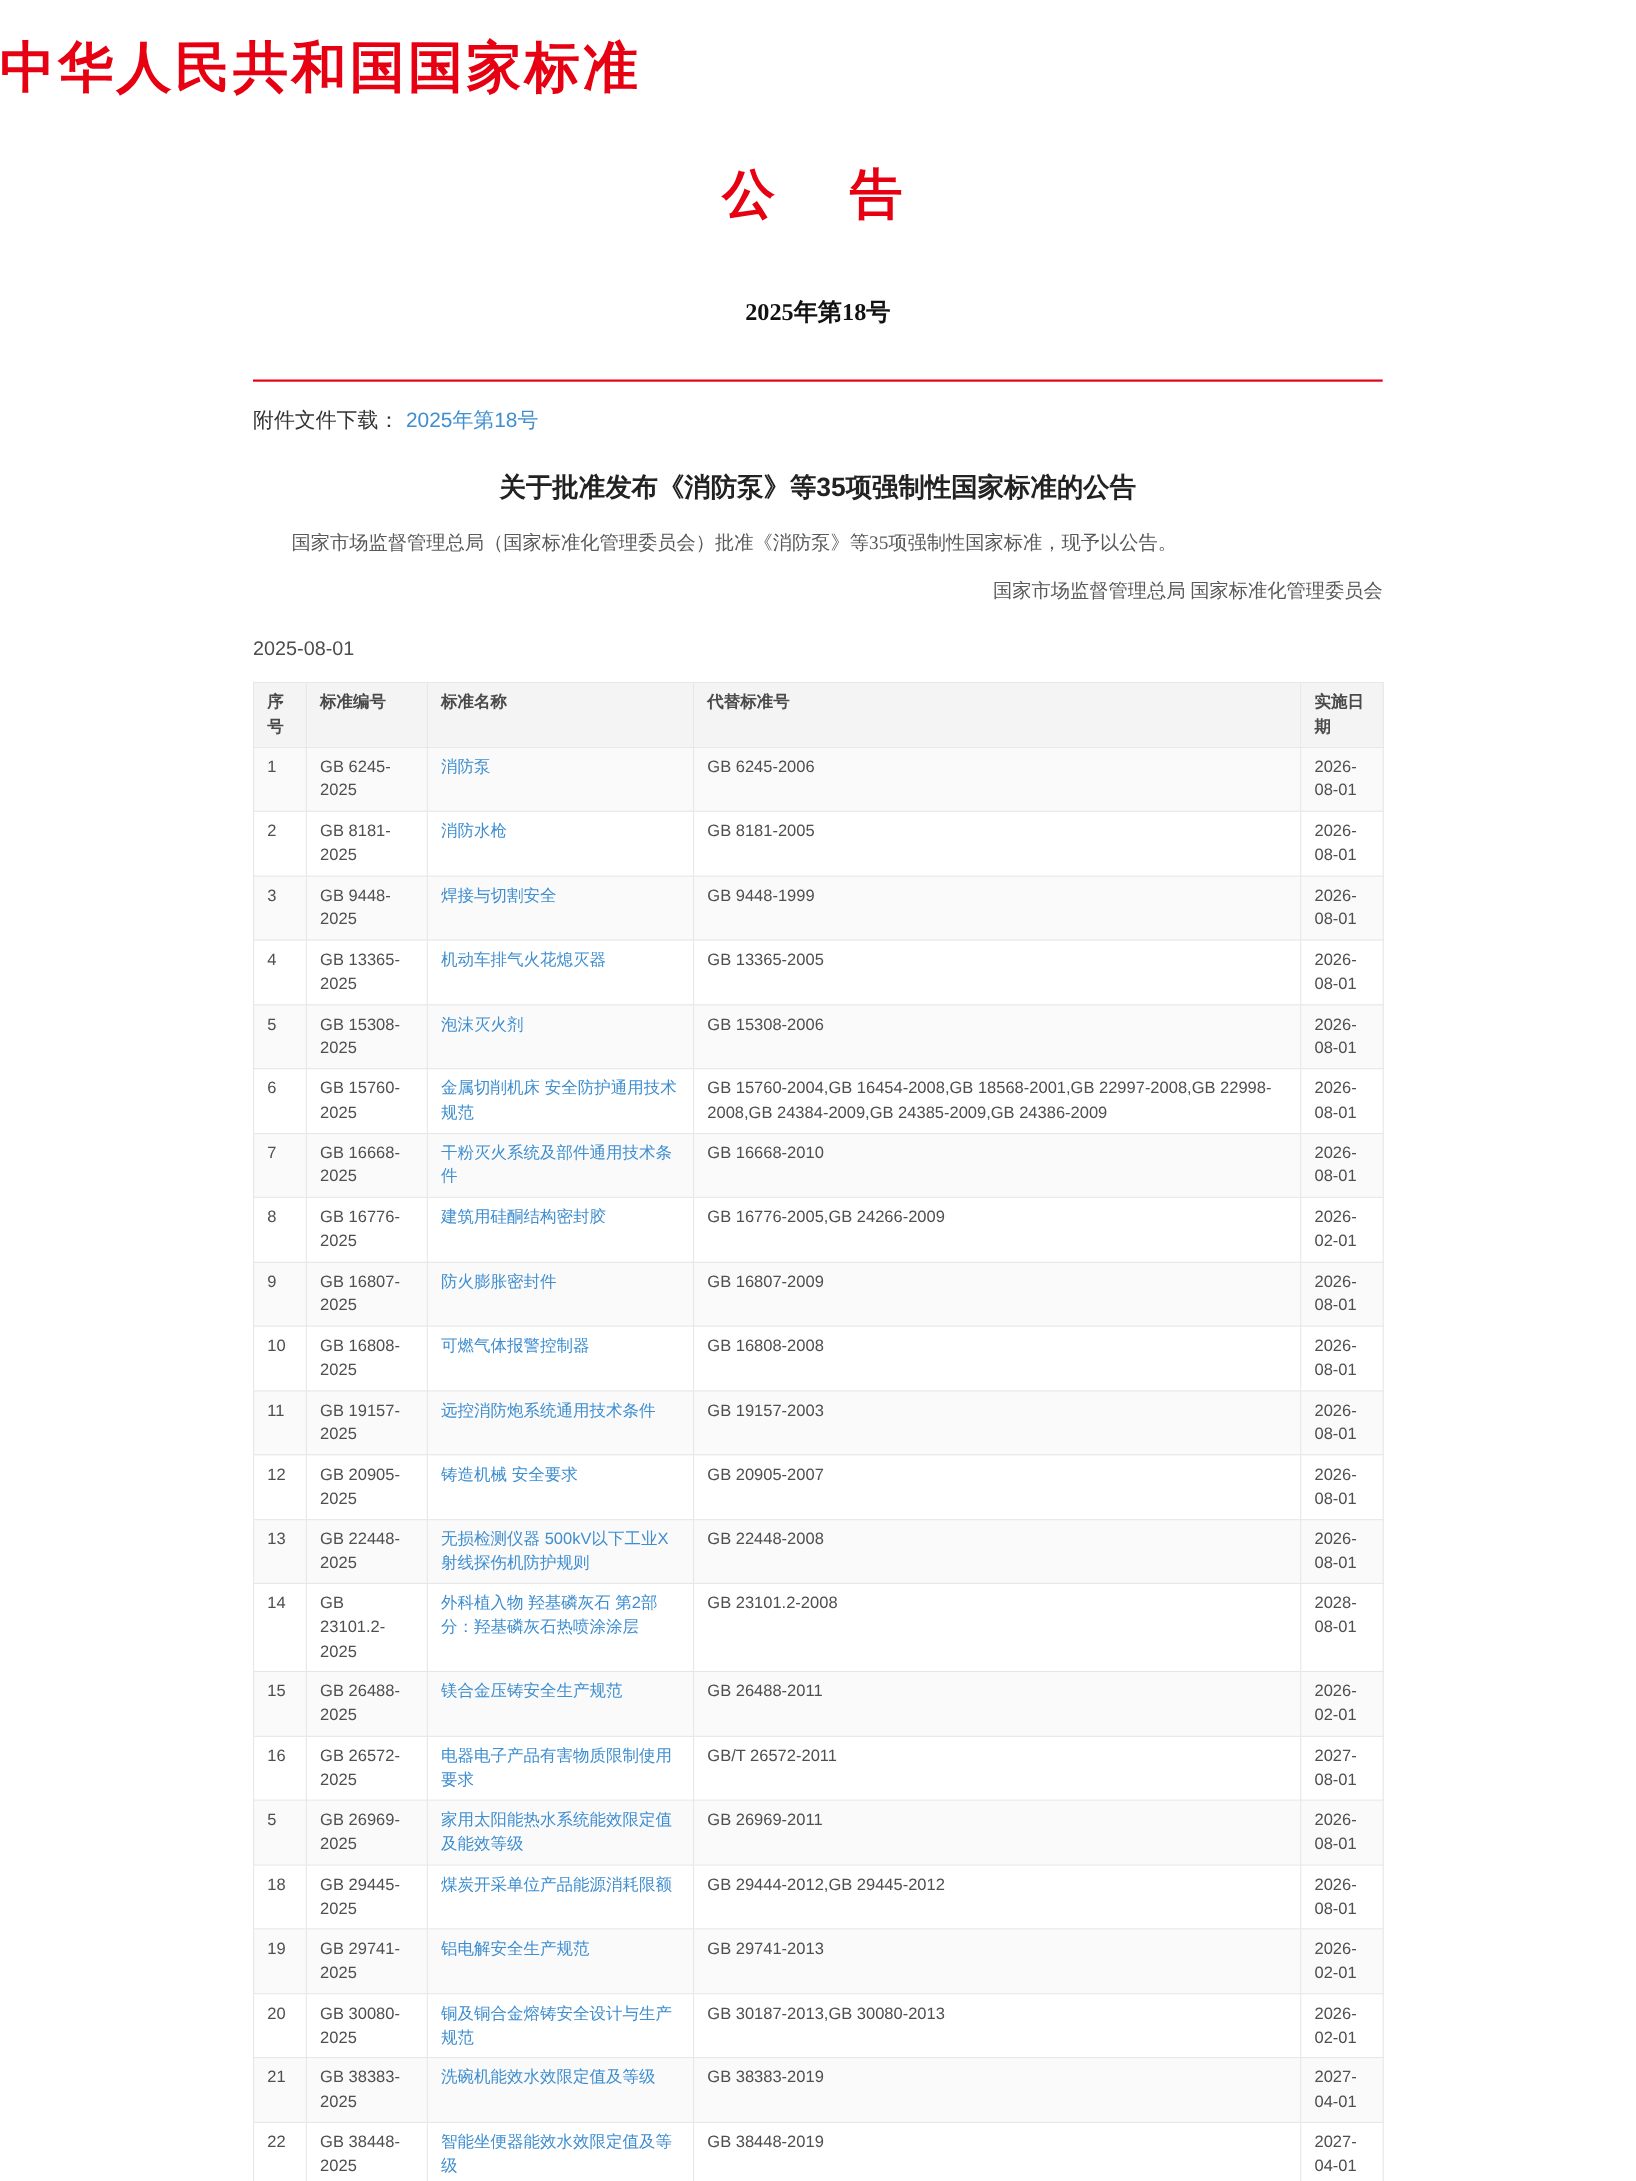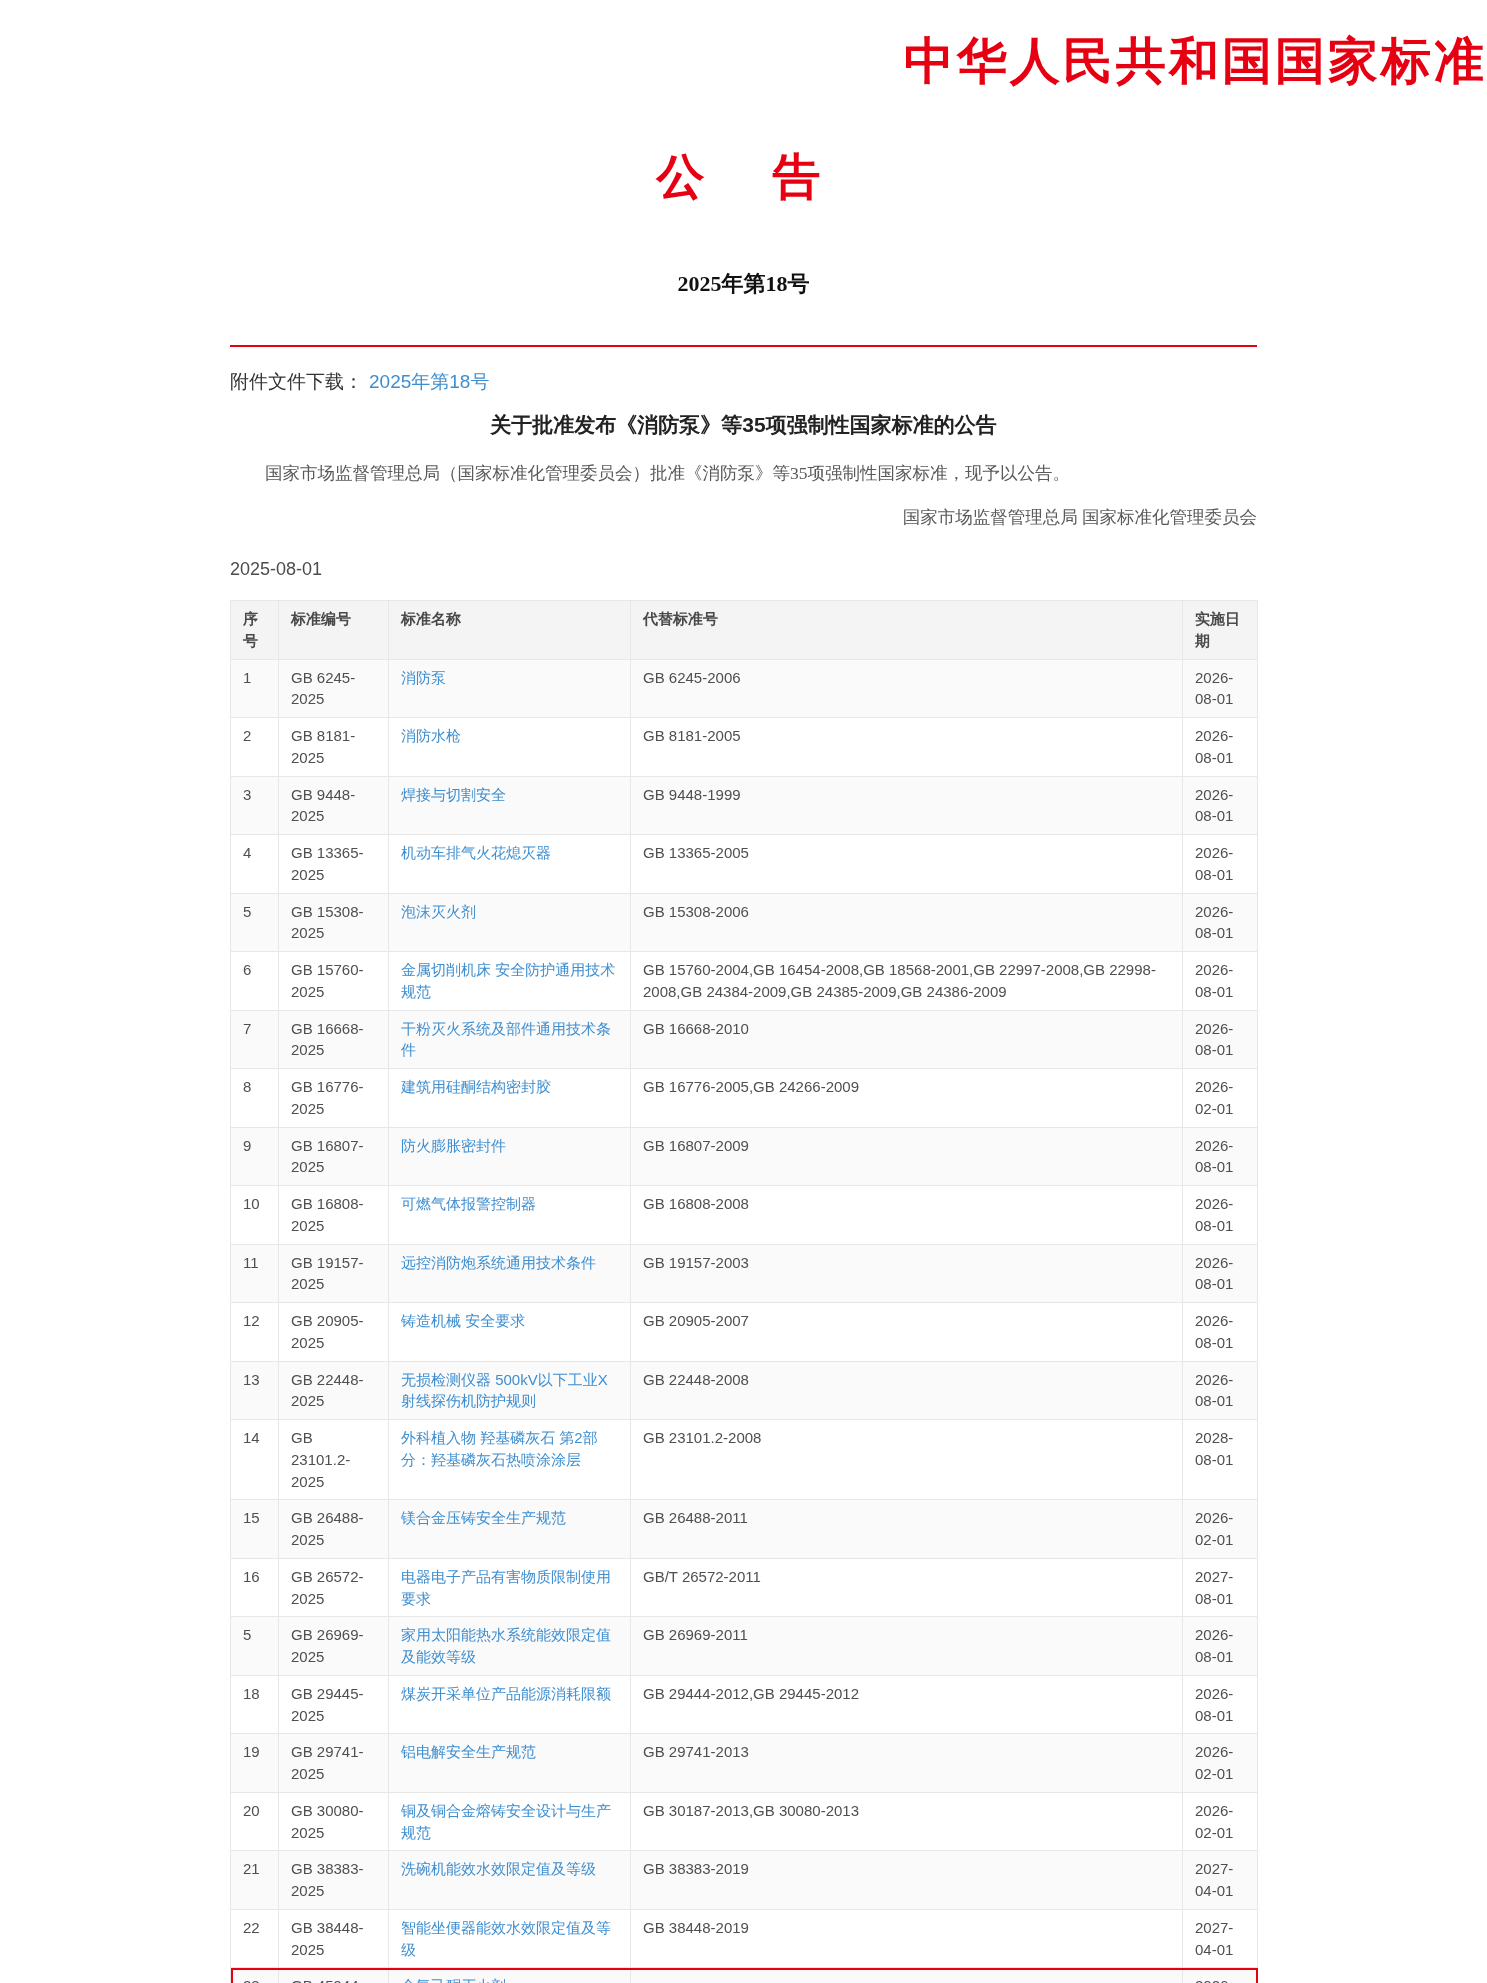--- a/index.html
+++ b/index.html
@@ -7,37 +7,37 @@
     --link:#3e8ed0;
     --text:#4f4f4f;
     --border:#e7e7e7;
   }
   *{box-sizing:border-box;}
   body{margin:0;background:#fff;color:var(--text);font-family:"Liberation Sans",sans-serif;}
   .page{width:1487px;min-height:1983px;margin:0 auto;background:#fff;}
   .container{width:1027px;margin:0 auto;}
   .main-title{
     font-family:"Liberation Serif",serif;color:var(--red);
-    font-size:50px;font-weight:bold;text-align:right;
+    font-size:50px;font-weight:bold;text-align:left;
     padding-top:28px;letter-spacing:3px;
   }
   .sub-title{
     font-family:"Liberation Serif",serif;color:var(--red);
     font-size:48px;font-weight:bold;text-align:center;
     margin-top:50px;letter-spacing:10px;
   }
   .issue-no{
     font-family:"Liberation Serif",serif;font-weight:bold;
     font-size:22px;color:#111;text-align:center;margin-top:60px;
   }
   .red-line{border:none;border-top:2px solid var(--red);margin:46px 0 0 0;}
   .attach-row{font-size:19px;color:#333;padding:22px 0 4px;}
   .attach-link{color:var(--link);text-decoration:none;cursor:pointer;margin-left:6px;}
   .announce-title{
-    text-align:center;font-size:21px;font-weight:bold;color:#222;margin-top:12px;
+    text-align:center;font-size:24px;font-weight:bold;color:#222;margin-top:28px;
   }
   .announce-body{
     font-family:"Liberation Serif",serif;
     font-size:17.5px;color:#595959;text-indent:2em;line-height:1.6;margin-top:20px;
   }
   .sig{
     font-family:"Liberation Serif",serif;
     text-align:right;font-size:17.5px;color:#595959;margin-top:18px;
   }
   .pub-date{text-align:left;font-size:18px;color:#4c4c4c;margin-top:30px;}

